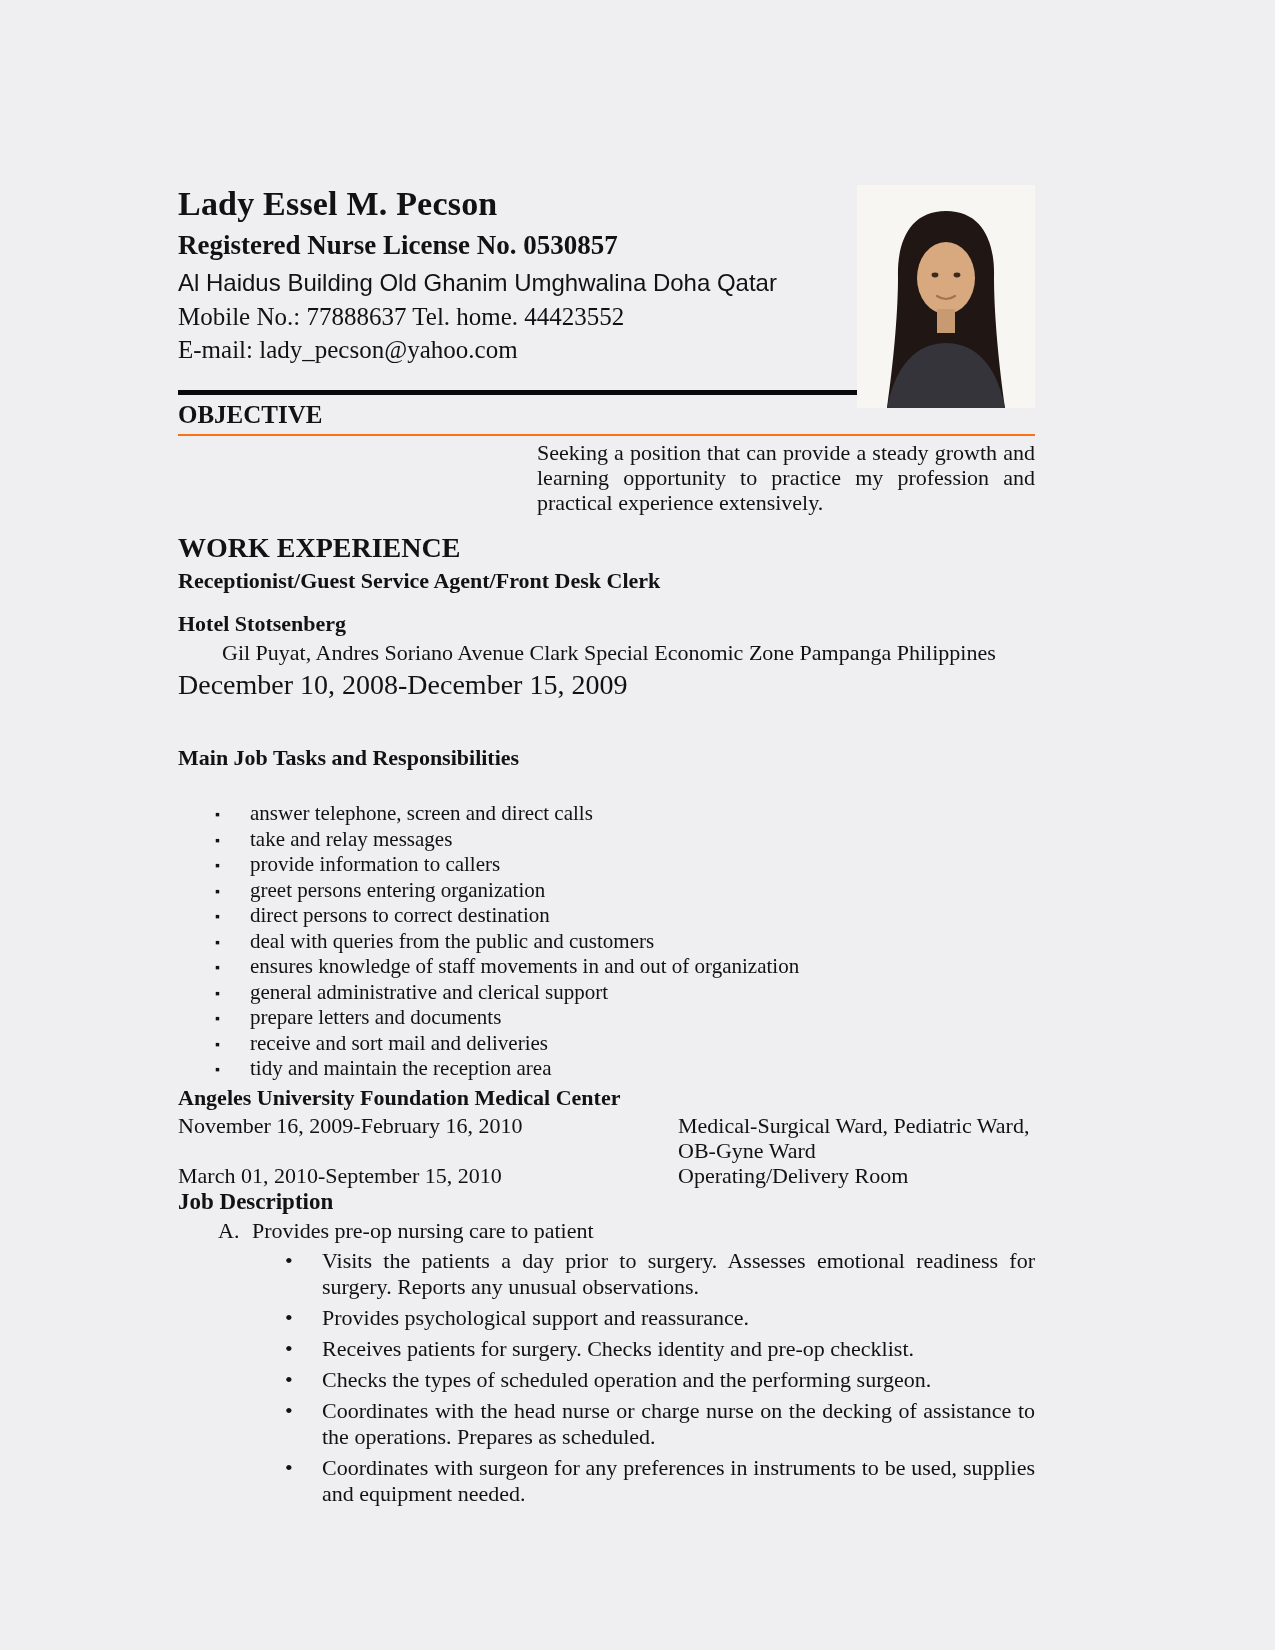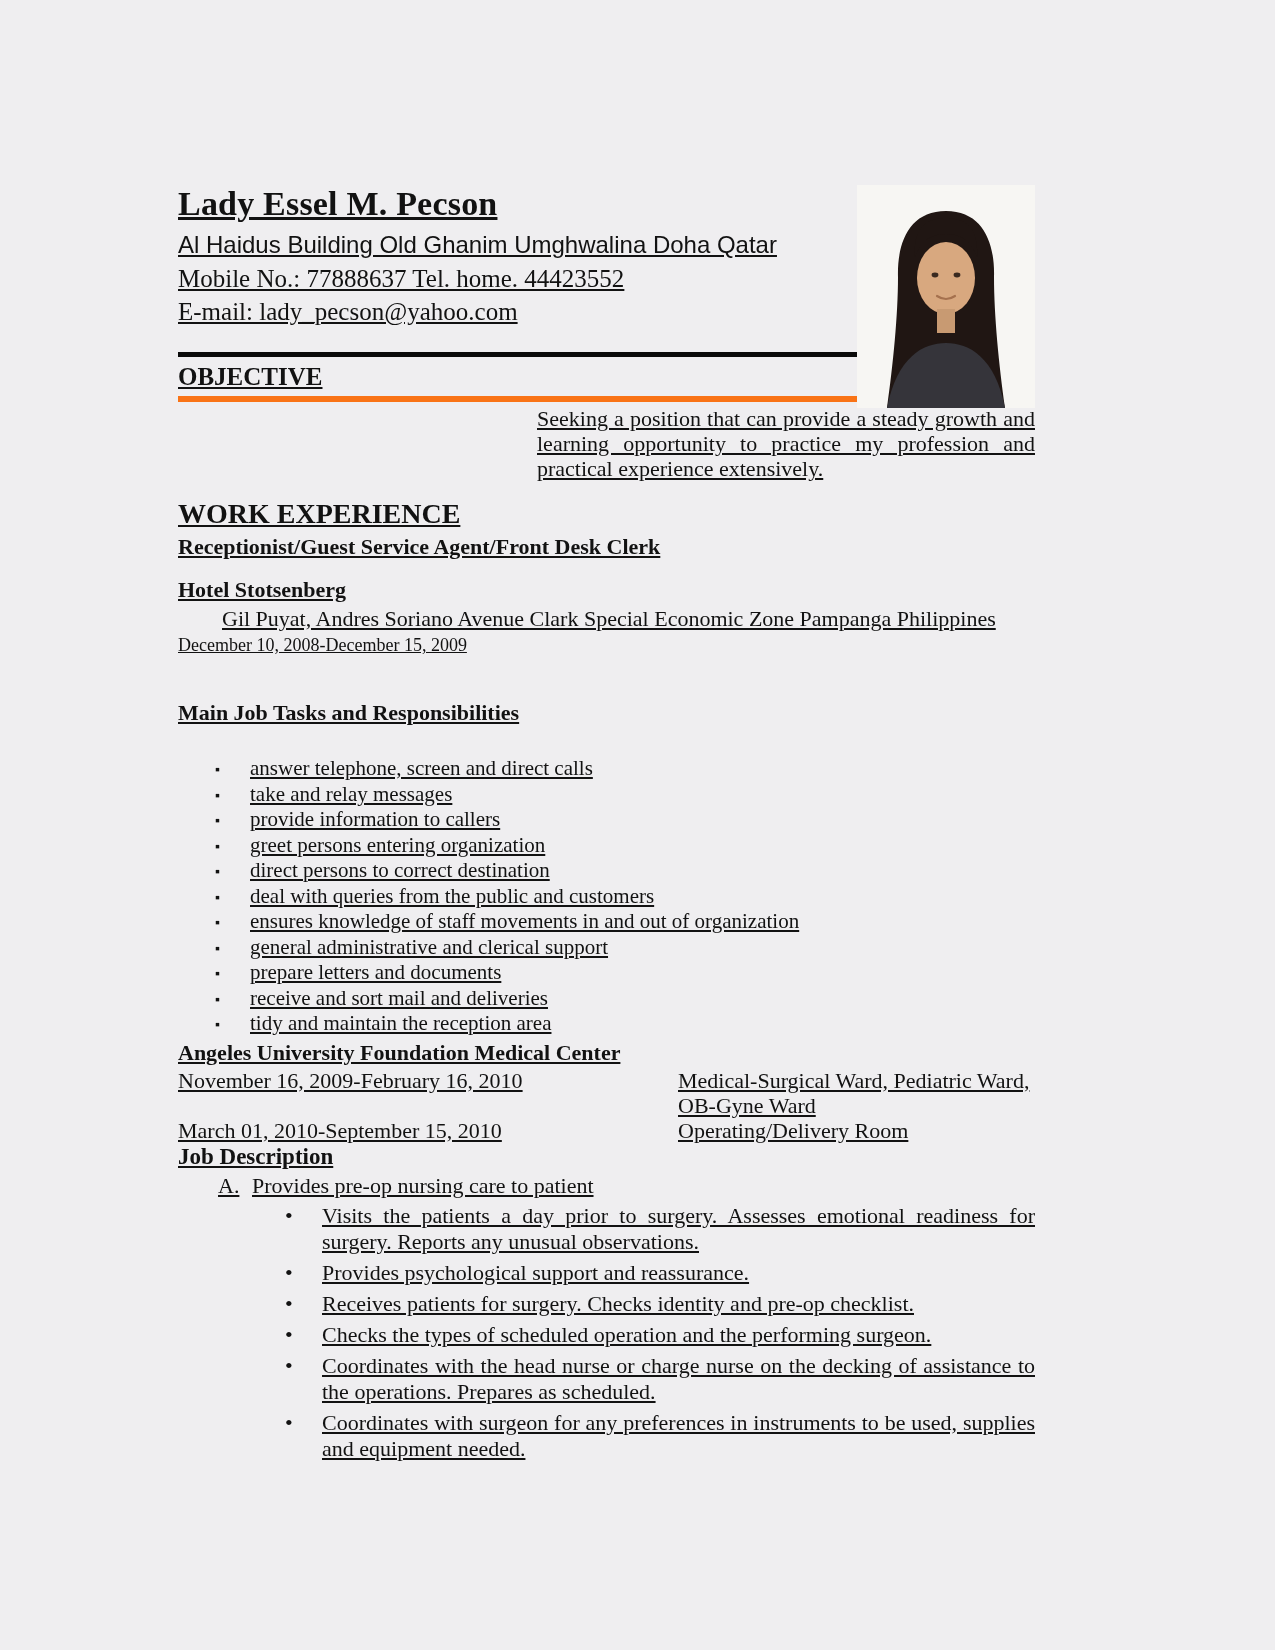--- a/index.html
+++ b/index.html
@@ -4,21 +4,20 @@
 <style>
   * { margin: 0; padding: 0; box-sizing: border-box; }
   html, body { background: #efeef0; }
   body { font-family: "Liberation Serif", serif; color: #121212; }
   .page {
     position: relative;
     width: 1275px;
     height: 1650px;
     background: #efeef0;
     overflow: hidden;
-    text-decoration: underline;
   }
   .content {
     padding: 90px 240px 40px 178px;
   }
   .header { position: relative; }
   .photo {
     position: absolute;
     top: 0;
     right: 0;
     width: 178px;
@@ -51,35 +50,35 @@
     margin-top: 26px;
     height: 6px;
     background: #0a0a0a;
     border-bottom: 1px solid #efeef0;
   }
   .objective-heading {
     margin-top: 5px;
     font-size: 25px;
     font-weight: bold;
     padding-bottom: 5px;
-    border-bottom: 6px solid #f97316;
+    border-bottom: 2px solid #f97316;
   }
   .objective-text {
     margin-top: 4px;
     margin-left: 359px;
     font-size: 22px;
     line-height: 25px;
     text-align: justify;
   }
 
   .we-heading { margin-top: 17px; font-size: 28px; font-weight: bold; }
   .job-title  { margin-top: 4px; font-size: 22px; font-weight: bold; }
   .employer   { margin-top: 17px; font-size: 22px; font-weight: bold; }
   .location   { margin-top: 3px; font-size: 22px; margin-left: 44px; }
-  .dates-line { margin-top: 3px; font-size: 18px; }
+  .dates-line { margin-top: 3px; font-size: 28px; }
 
   .tasks-heading { margin-top: 44px; font-size: 22px; font-weight: bold; }
 
   ul.tasks { margin-top: 30px; list-style: none; }
   ul.tasks li {
     position: relative;
     padding-left: 72px;
     font-size: 21px;
     line-height: 25.5px;
   }
@@ -141,20 +140,21 @@
           <ellipse cx="89" cy="93" rx="29" ry="36" fill="#d8a87f"></ellipse>
           <ellipse cx="78" cy="90" rx="3.4" ry="2.4" fill="#3a2a20"></ellipse>
           <ellipse cx="100" cy="90" rx="3.4" ry="2.4" fill="#3a2a20"></ellipse>
           <path d="M80 111 Q89 117 98 111" stroke="#a5714e" stroke-width="2.2" fill="none" stroke-linecap="round"></path>
           <rect x="80" y="124" width="18" height="24" fill="#c89a72"></rect>
           <path d="M30 223 C40 172 66 158 89 158 C112 158 138 172 148 223 Z" fill="#35343a"></path>
           <path d="M58 72 C56 42 70 33 89 33 C108 33 122 42 120 72 C114 56 104 49 89 49 C74 49 64 56 58 72 Z" fill="#201613"></path>
         </svg>
       </div>
       <h1 class="name">Lady Essel M. Pecson</h1>
+      <h2 class="license">Registered Nurse License No. 0530857</h2>
       <p class="address">Al Haidus Building Old Ghanim Umghwalina Doha Qatar</p>
       <p class="phone">Mobile No.: 77888637 Tel. home. 44423552</p>
       <p class="email">E-mail: lady_pecson@yahoo.com</p>
     </div>
 
     <div class="rule-thick"></div>
 
     <h3 class="objective-heading">OBJECTIVE</h3>
     <p class="objective-text">Seeking a position that can provide a steady growth and learning opportunity to practice my profession and practical experience extensively.</p>
 

